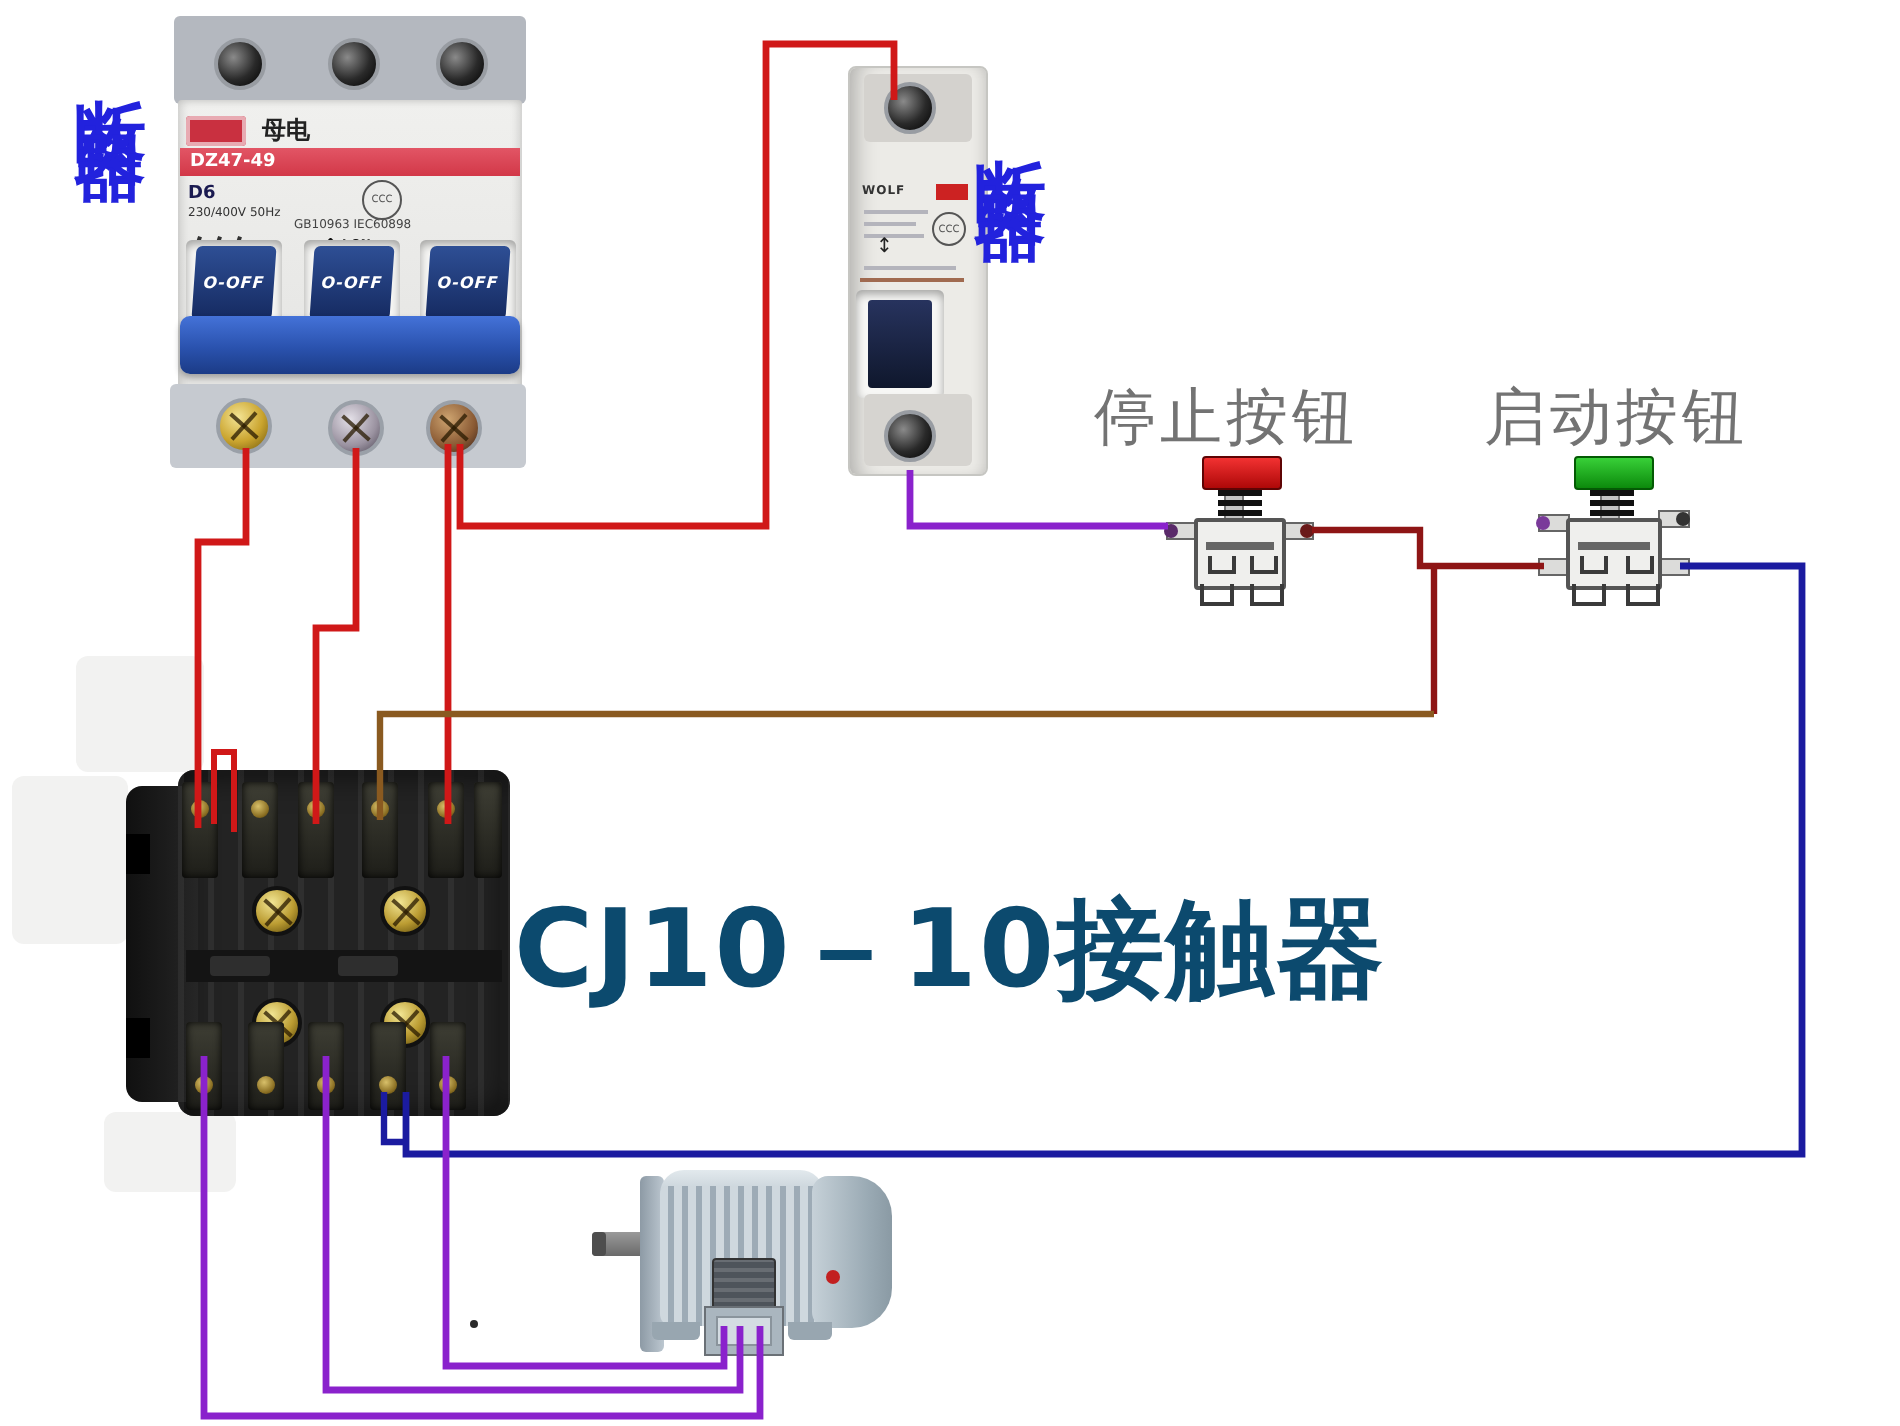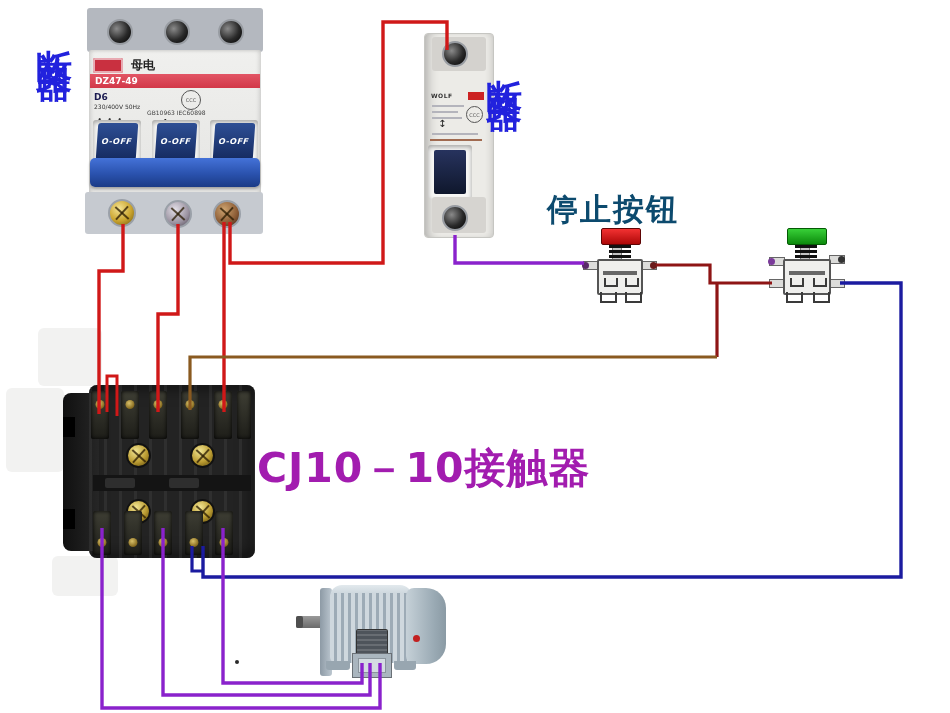--- a/index.html
+++ b/index.html
@@ -4,22 +4,22 @@
 <style>
   html,body{margin:0;padding:0;background:#ffffff;}
   body{font-family:"DejaVu Sans","Liberation Sans",sans-serif;}
   #stage{position:relative;width:950px;height:713px;background:#ffffff;overflow:hidden;}
   .abs{position:absolute;}
   .smudge{background:#f2f2f1;border-radius:6px;}
 
   
   .vlabel{writing-mode:vertical-rl;text-orientation:upright;font-weight:bold;
           font-size:36px;color:#2222dd;letter-spacing:9px;line-height:1;}
-  .hlabel{font-weight:bold;font-size:31px;color:#0c4a6e;letter-spacing:2px;line-height:1;}
-  .contactor-label{font-weight:bold;font-size:41px;color:#a21caf;letter-spacing:1px;line-height:1;}
+  .hlabel{font-weight:normal;font-size:31px;color:#737373;letter-spacing:2px;line-height:1;}
+  .contactor-label{font-weight:bold;font-size:54px;color:#0c4a6e;letter-spacing:1px;line-height:1;}
 
   
   .b3{left:85px;top:8px;width:180px;height:226px;}
   .b3-topstrip{left:2px;top:0;width:176px;height:44px;background:#b4b8bf;border-radius:3px;}
   .screw-dark{width:26px;height:26px;border-radius:50%;
       background:radial-gradient(circle at 35% 35%,#8a8a8a,#2a2a2a 55%,#000);
       border:2px solid #989ca2;box-sizing:border-box;}
   .b3-body{left:4px;top:42px;width:172px;height:154px;background:linear-gradient(180deg,#f0f0ee,#e4e4e2);
       border-radius:2px;box-shadow:inset -2px 0 4px rgba(0,0,0,.12), inset 2px 0 4px rgba(0,0,0,.12);}
   .b3-logo{left:8px;top:50px;width:30px;height:15px;background:#c93040;border-radius:2px;
@@ -202,20 +202,21 @@
     <div class="abs tdot" style="left:2px;top:36px;background:#5a2a6a;"></div>
     <div class="abs tdot" style="left:70px;top:36px;background:#6a1a1a;"></div>
     <div class="abs pb-body" style="left:17px;top:33px;width:46px;height:36px;"></div>
     <div class="abs pb-bar" style="left:23px;top:45px;width:34px;height:4px;"></div>
     <div class="abs pb-hook" style="left:24px;top:52px;width:10px;height:7px;"></div>
     <div class="abs pb-hook" style="left:45px;top:52px;width:10px;height:7px;"></div>
     <div class="abs pb-hook" style="left:20px;top:66px;width:13px;height:9px;"></div>
     <div class="abs pb-hook" style="left:45px;top:66px;width:13px;height:9px;"></div>
   </div>
 
+  <div class="abs hlabel" style="left:742px;top:194px;">启动按钮</div>
   <div class="abs" style="left:766px;top:226px;width:82px;height:78px;">
     <div class="abs stem" style="left:34px;top:14px;width:10px;height:38px;"></div>
     <div class="abs cap cap-green" style="left:21px;top:2px;width:38px;height:15px;"></div>
     <div class="abs spring" style="left:29px;top:19px;width:22px;height:16px;"></div>
     <div class="abs pb-tab" style="left:3px;top:31px;width:16px;height:9px;"></div>
     <div class="abs pb-tab" style="left:63px;top:29px;width:16px;height:9px;"></div>
     <div class="abs tdot" style="left:2px;top:32px;background:#7a3a9a;"></div>
     <div class="abs tdot" style="left:72px;top:30px;background:#333;"></div>
     <div class="abs pb-tab" style="left:3px;top:53px;width:16px;height:9px;"></div>
     <div class="abs pb-tab" style="left:63px;top:53px;width:16px;height:9px;"></div>

